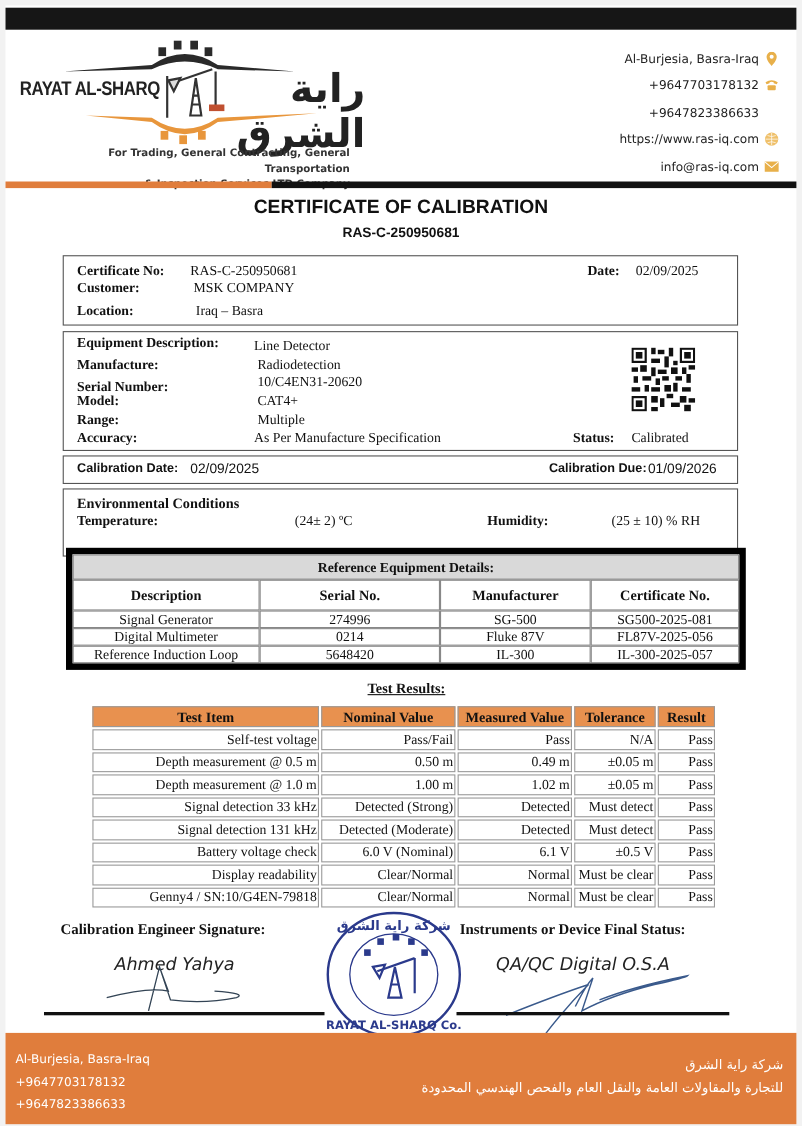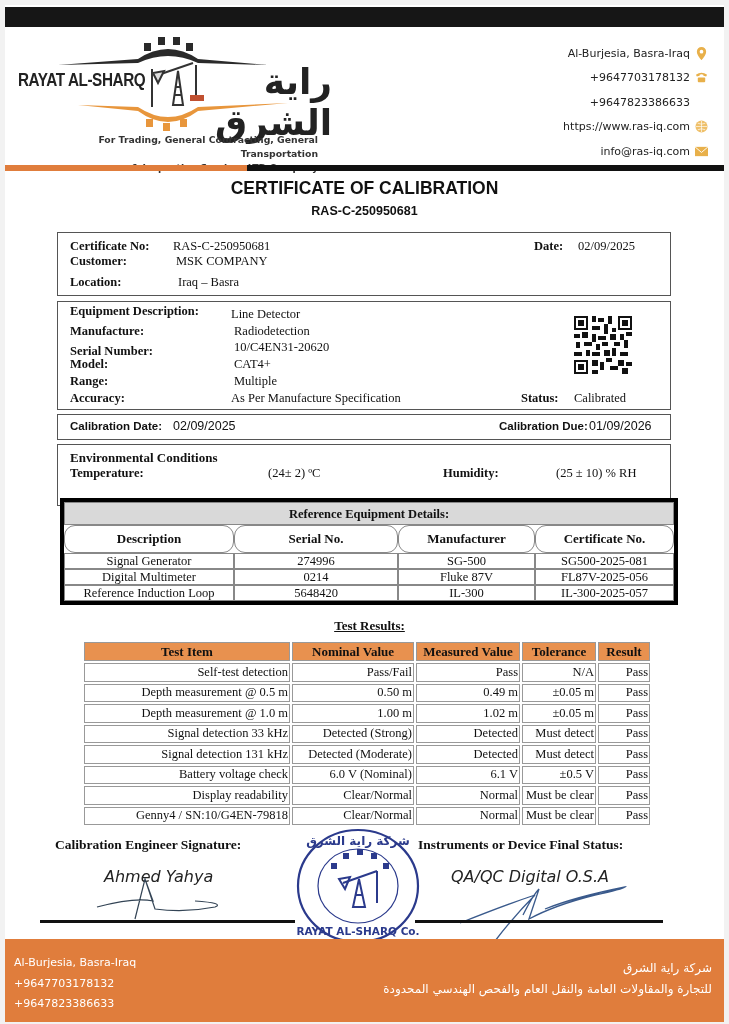--- a/index.html
+++ b/index.html
@@ -23,24 +23,24 @@
   .box { position: absolute; left: 52px; width: 614px; border: 1.5px solid #555; background: #fff; }
   .b1 { top: 227px; height: 64px; }
   .b2 { top: 296px; height: 109px; }
   .b3 { top: 409px; height: 26px; }
   .b4 { top: 439px; height: 62px; }
   .lbl { position: absolute; font-weight: bold; font-size: 12.5px; }
   .val { position: absolute; font-size: 12.5px; }
   .calri { font-family: "Liberation Sans", sans-serif; font-size: 11.5px; }
   .qr { position: absolute; left: 516px; top: 14px; width: 58px; height: 58px; }
   table { border-collapse: separate; border-spacing: 0; }
-  .ref { position: absolute; left: 55px; top: 493px; width: 618px; border: 4px solid #000000; font-size: 12.5px; }
+  .ref { position: absolute; left: 55px; top: 493px; width: 618px; border: 6px solid #000000; font-size: 12.5px; }
   .ref td, .ref th { border: 1px solid #888; text-align: center; height: 15px; line-height: 14px; padding: 0; }
   .ref .cap { background: #d9d9d9; font-weight: bold; height: 23px; font-size: 12.5px; }
-  .ref .hd th { height: 28px; font-size: 13px; border-radius: 11px; }
+  .ref .hd th { height: 28px; font-size: 13px; }
   .tr-title { position: absolute; left: 0; top: 613px; width: 729px; text-align: center; font-weight: bold; font-size: 13px; text-decoration: underline; }
   .tests { position: absolute; left: 79px; top: 635px; width: 570px; font-size: 12.5px; border-spacing: 2px; border-collapse: separate; margin-left: -2px; }
   .tests th { background: #e8914f; font-weight: bold; height: 19px; border: 1px solid #999; font-size: 13px; padding: 0 2px; }
   .tests td { border: 1px solid #999; text-align: right; height: 18.5px; padding: 0 1px; white-space: nowrap; }
   .sig-left-title { position: absolute; left: 50px; top: 832px; font-weight: bold; font-size: 13.5px; }
   .sig-right-title { position: absolute; left: 413px; top: 832px; font-weight: bold; font-size: 13.5px; }
   .sig-name { position: absolute; font-family: "DejaVu Sans", sans-serif; font-style: italic; font-size: 16px; color: #222; }
   .sig-line { position: absolute; height: 3px; background: #111; top: 915px; }
   .stamp { position: absolute; left: 290px; top: 822px; width: 126px; height: 118px; }
   .footer { position: absolute; left: 0; top: 934px; width: 719px; height: 83px; background: #e07d3c; }
@@ -257,21 +257,21 @@
   <table class="tests">
     <tbody>
         <tr>
       <th style="width:206px">Test Item</th>
       <th style="width:122px">Nominal Value</th>
       <th style="width:104px">Measured Value</th>
       <th style="width:74px">Tolerance</th>
       <th>Result</th>
     </tr>
     <tr>
-          <td>Self-test detection</td>
+          <td>Self-test voltage</td>
           <td>Pass/Fail</td>
           <td>Pass</td>
           <td>N/A</td>
           <td>Pass</td>
         </tr>
     <tr>
           <td>Depth measurement @ 0.5 m</td>
           <td>0.50 m</td>
           <td>0.49 m</td>
           <td>±0.05 m</td>

